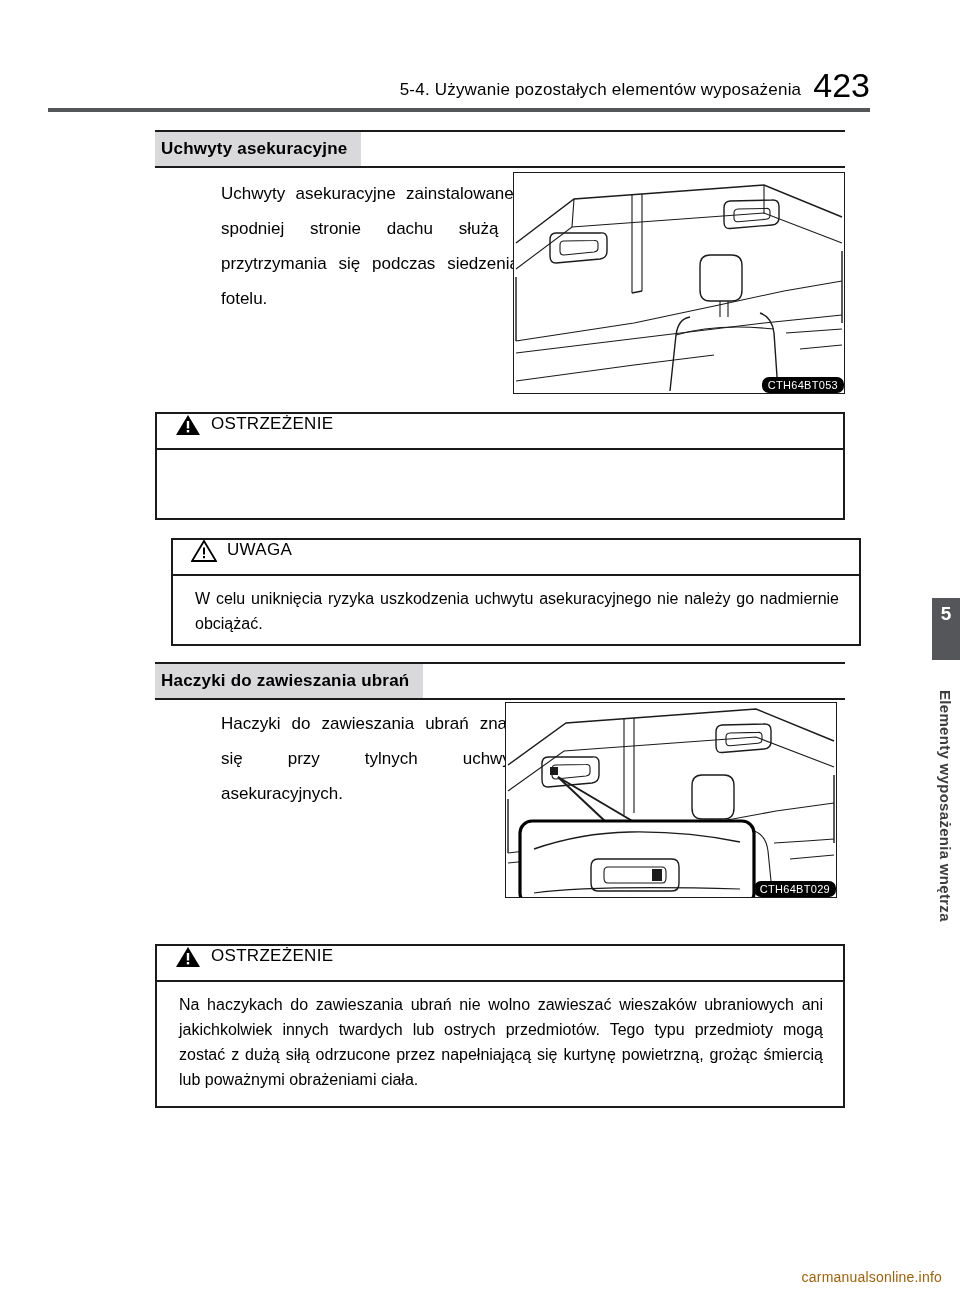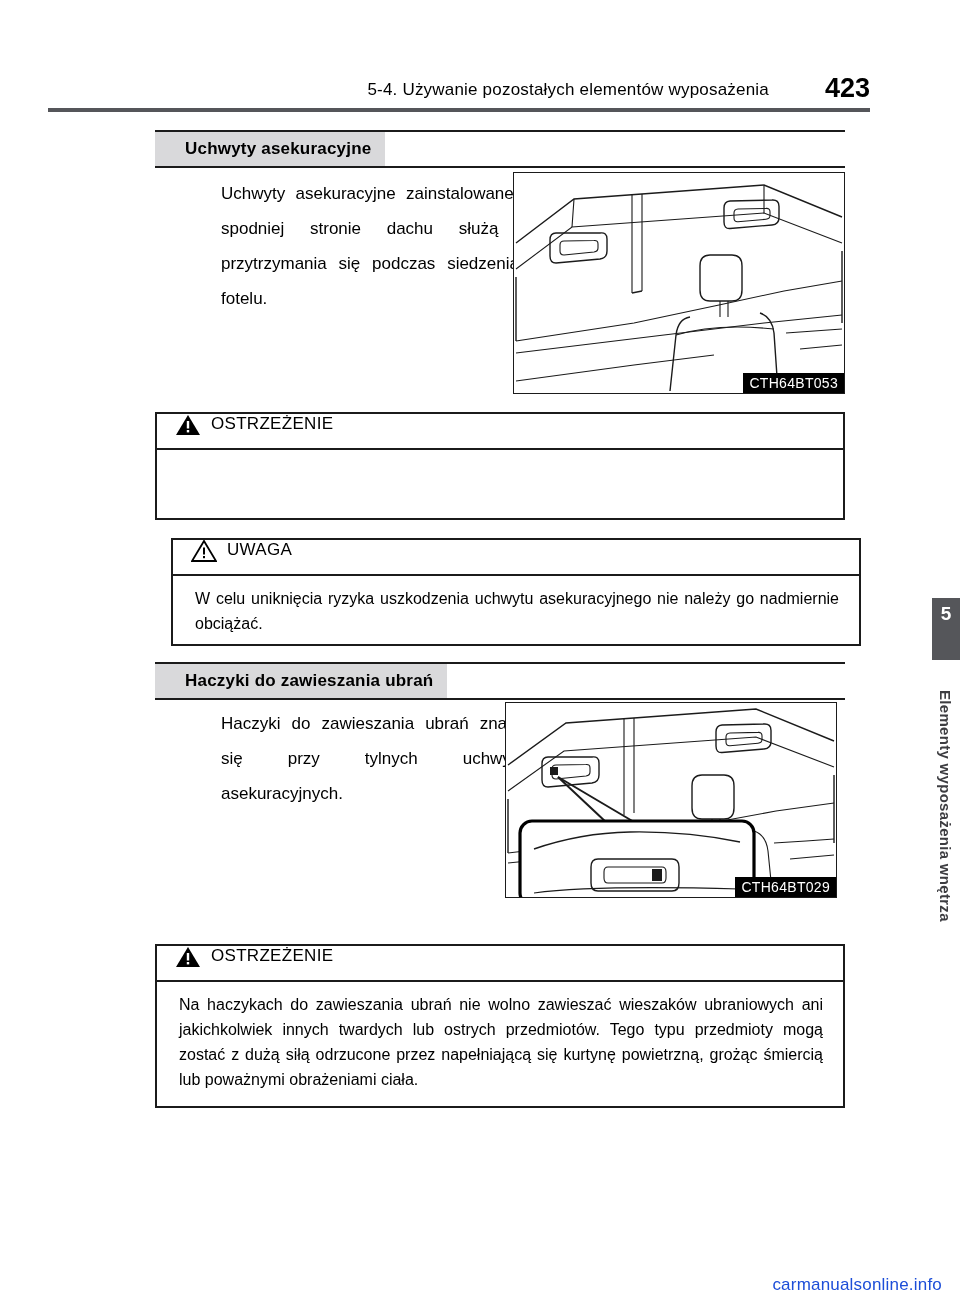--- a/index.html
+++ b/index.html
@@ -25,33 +25,31 @@
   
   .header {
     position: absolute;
     top: 66px;
     left: 48px;
     width: 822px;
     height: 36px;
     display: flex;
     align-items: flex-end;
     justify-content: flex-end;
-    gap: 20px;
   }
   .header-title {
     font-size: 17px;
     letter-spacing: 0.2px;
     margin-right: 12px;
     padding-bottom: 2px;
   }
   .header-pageno {
-    font-size: 27px;
-    font-weight: bold;
+    font-size: 34px;
+    font-weight: normal;
     line-height: 1;
-    margin-left: 24px;
   }
   .header-rule {
     position: absolute;
     top: 108px;
     left: 48px;
     width: 822px;
     height: 4px;
     background: #55565a;
   }
 
@@ -98,21 +96,21 @@
     height: 34px;
     border-top: 2px solid #1b1b1b;
     border-bottom: 2px solid #1b1b1b;
   }
   .section-bar .tab {
     position: absolute;
     left: 0;
     top: 0;
     height: 34px;
     background: #d9d9db;
-    padding: 0 14px 0 30px;
+    padding: 0 14px 0 6px;
     display: flex;
     align-items: center;
     box-sizing: border-box;
   }
   .section-bar .tab span {
     font-size: 17px;
     font-weight: bold;
     letter-spacing: 0.2px;
   }
 
@@ -133,23 +131,24 @@
     box-sizing: border-box;
     background: #ffffff;
     overflow: hidden;
   }
   .fig-caption {
     position: absolute;
     right: 0;
     bottom: 0;
     background: #000000;
     color: #ffffff;
-    font-size: 14px;
+    font-size: 11px;
     padding: 2px 6px 2px 6px;
     letter-spacing: 0.3px;
+    border-radius: 7px;
   }
 
   
   .box {
     position: absolute;
     left: 155px;
     width: 690px;
     border: 2px solid #1b1b1b;
     box-sizing: border-box;
     background: #ffffff;
@@ -179,23 +178,23 @@
     width: 26px;
     height: 22px;
     position: relative;
     display: inline-block;
   }
 
   
   .footer-wm {
     position: absolute;
     right: 18px;
-    bottom: 18px;
-    font-size: 17px;
-    color: #1d4ed8;
+    bottom: 28px;
+    font-size: 14px;
+    color: #a16207;
     letter-spacing: 0.2px;
   }
 </style>
 </head>
 <body>
 
 <div class="page">
 
   <div class="header">
     <div class="header-title">5-4. Używanie pozostałych elementów wyposażenia</div>

